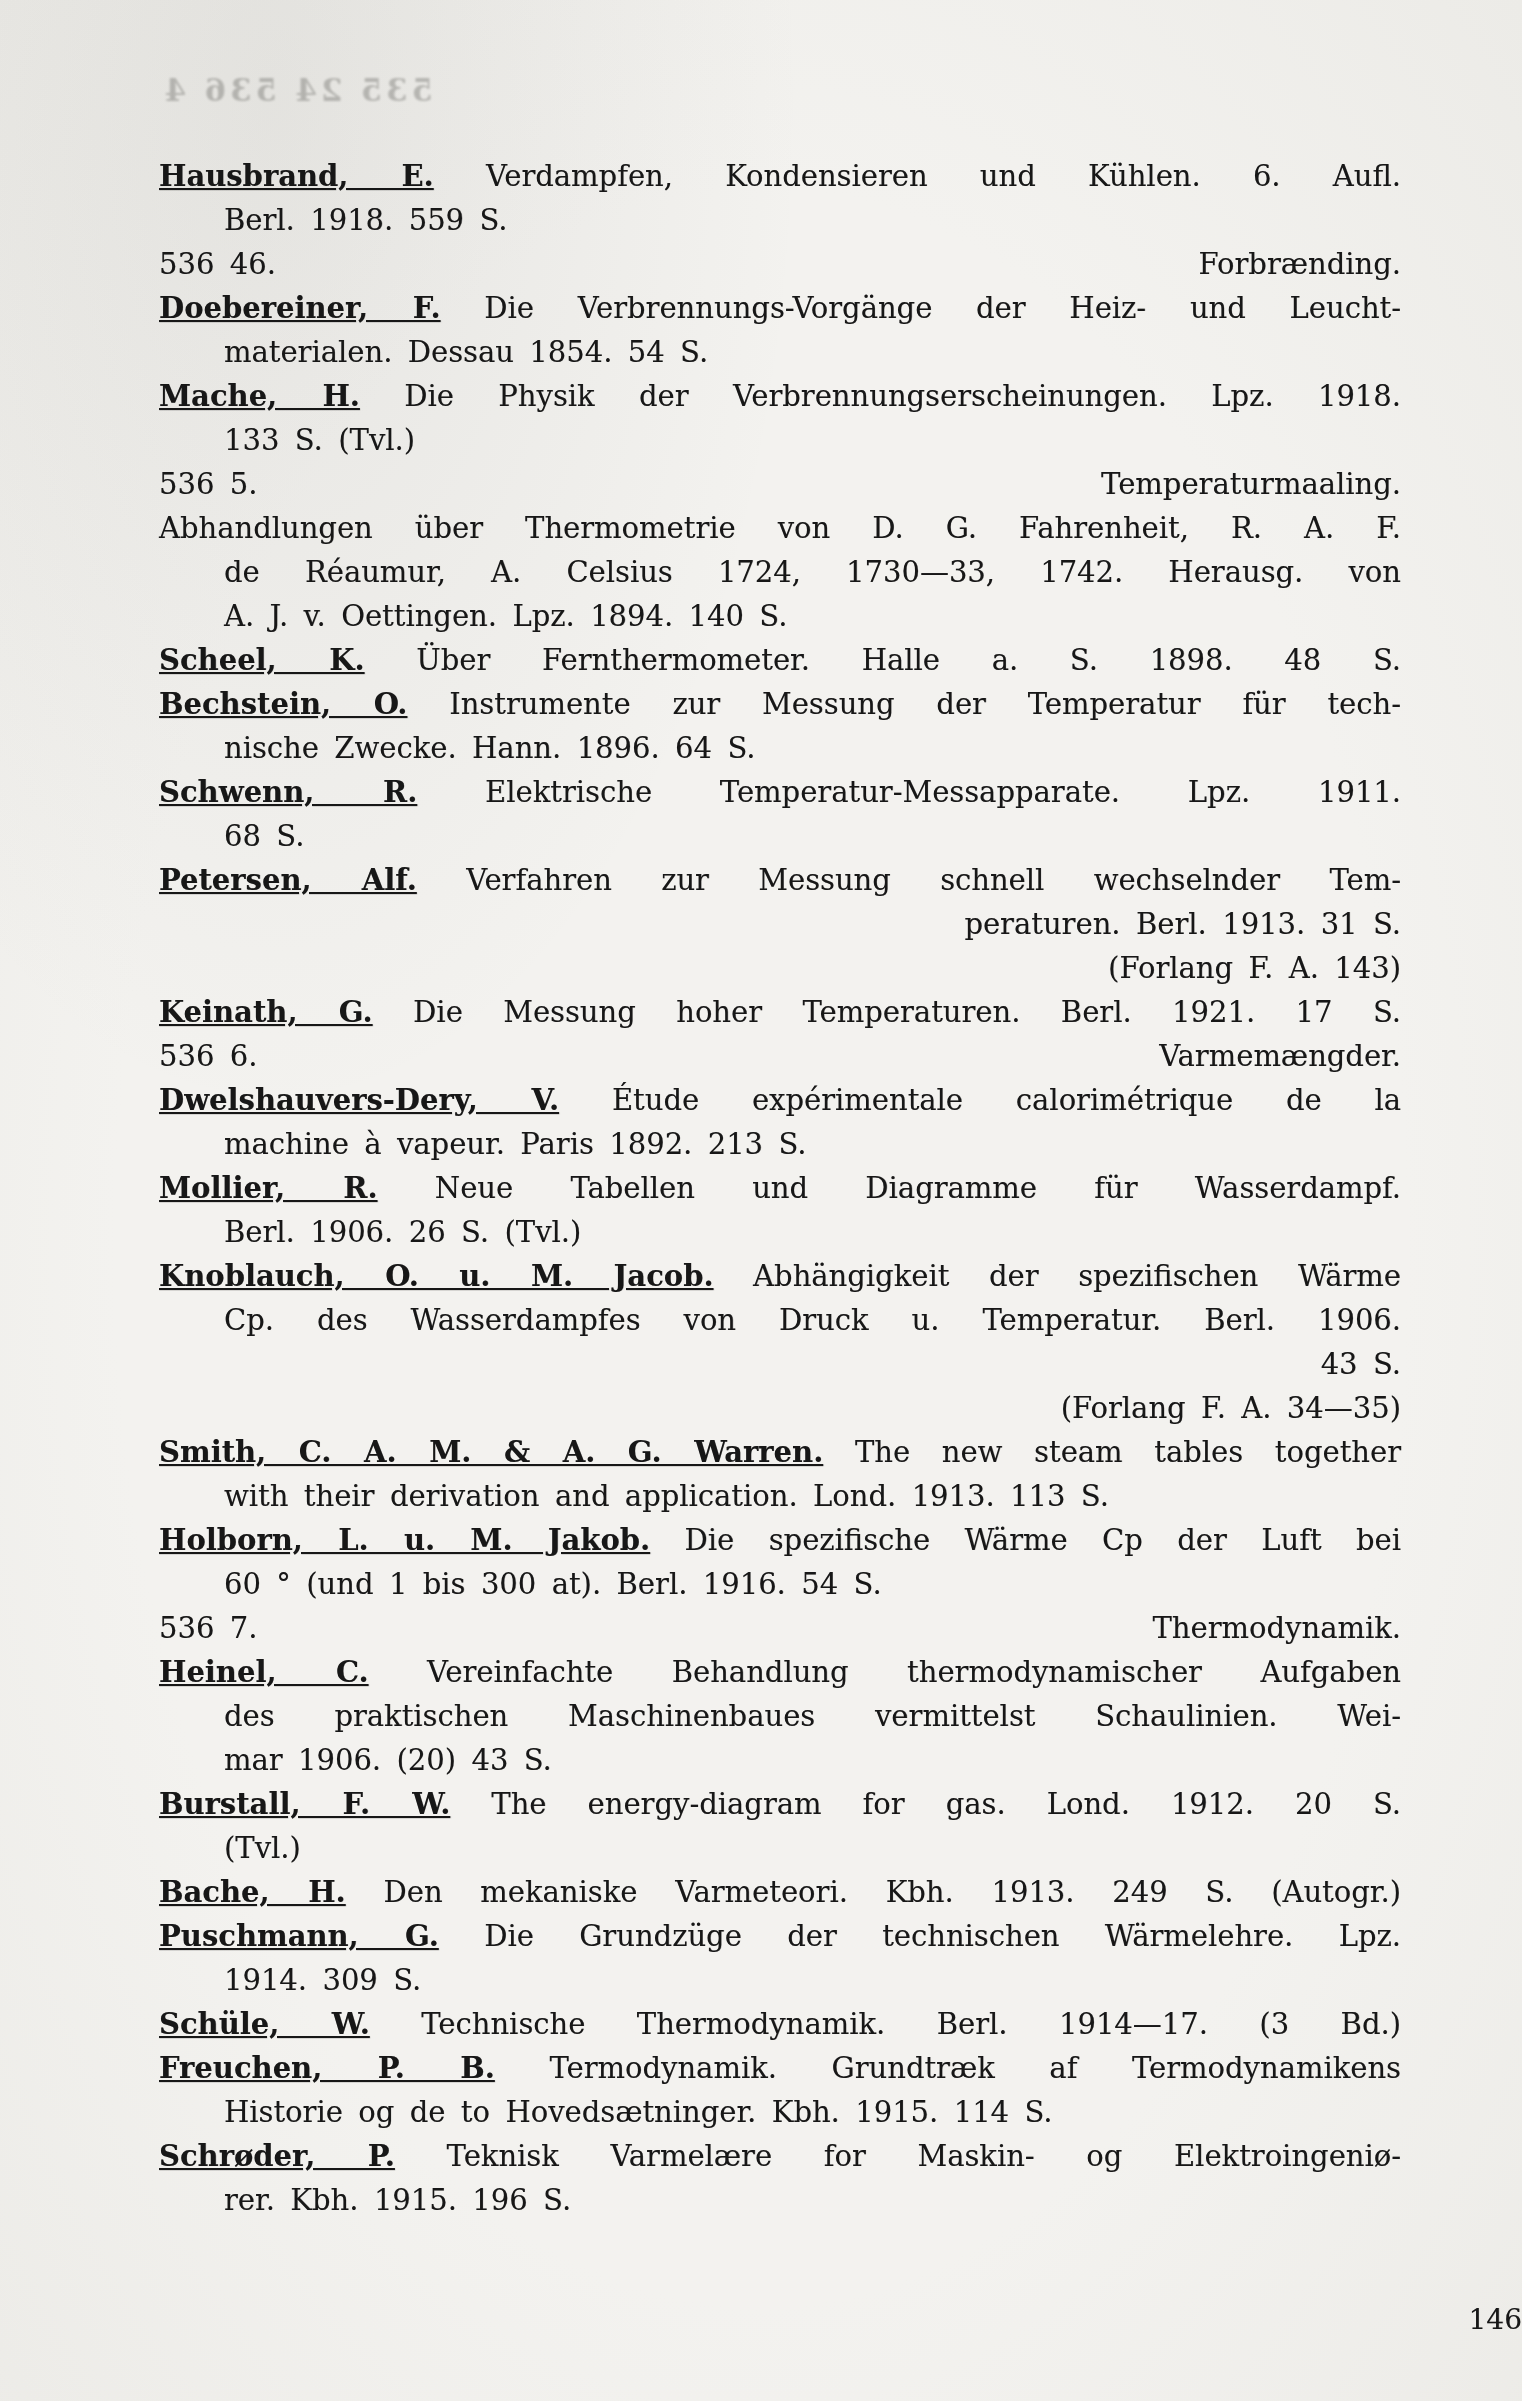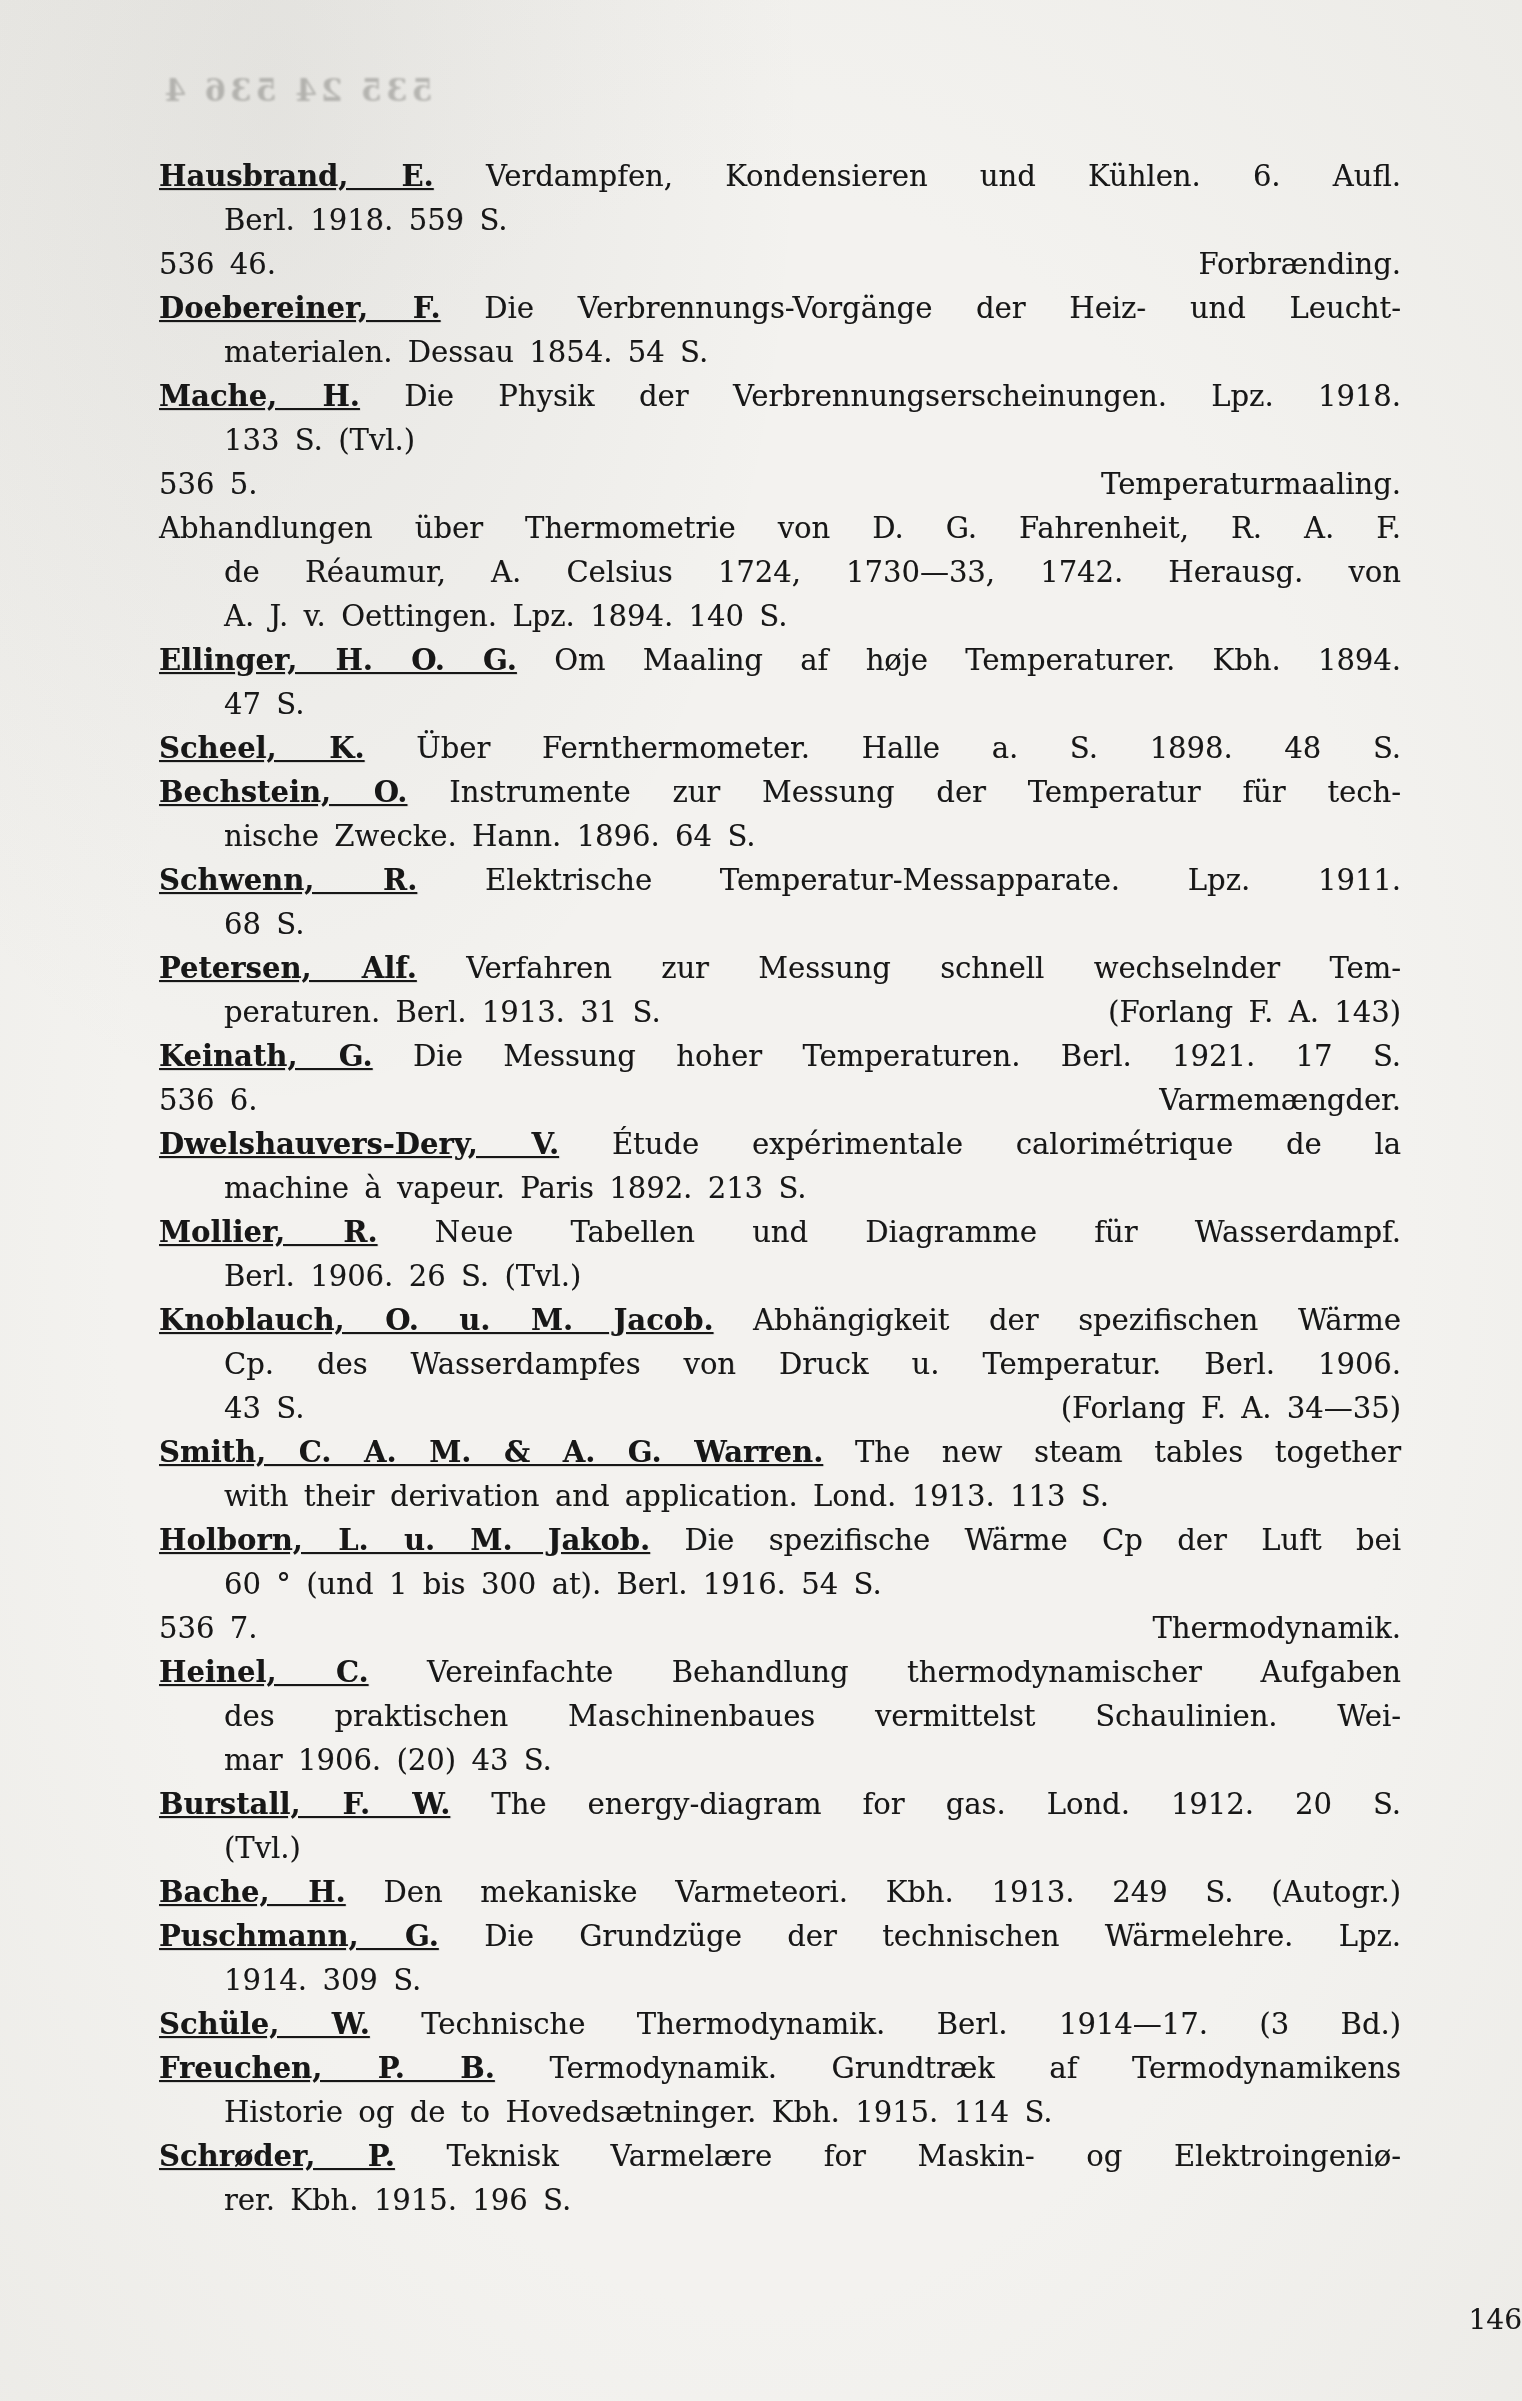--- a/index.html
+++ b/index.html
@@ -20,21 +20,21 @@
     white-space:nowrap;
   }
   .content{
     position:absolute;left:159px;top:154px;width:1242px;
     font-size:29px;line-height:44px;word-spacing:6.2px;
     text-shadow:0.3px 0.4px 0.4px rgba(25,25,25,0.35);
   }
   .line{text-align:left;}
   .line.just{text-align:justify;text-align-last:justify;text-justify:inter-word;}
   .line.ind{padding-left:65px;}
-  .line.flex{display:flex;justify-content:space-between;text-align:right;}
+  .line.flex{display:flex;justify-content:space-between;text-align:right;flex-direction:column;}
   .line.flex .lt{flex:0 0 auto;}
   .line.flex .rt{flex:0 0 auto;}
   .b{font-weight:bold;text-decoration:underline;}
   .secline{
     display:flex;justify-content:space-between;
     font-weight:normal;
   }
   .page-number{
     position:absolute;left:0;right:0;top:2303px;
     text-align:right;font-size:28px;
@@ -64,24 +64,20 @@
         <div class="line ind"><span class="lt"><span>133 S. (Tvl.)</span></span></div>
       </div>
       <div class="secline">
         <span>536 5.</span>
         <span>Temperaturmaaling.</span>
       </div>
       <div class="entry">
         <div class="line just"><span class="lt"><span>Abhandlungen über Thermometrie von D. G. Fahrenheit, R. A. F.</span></span></div>
         <div class="line ind just"><span class="lt"><span>de Réaumur, A. Celsius 1724, 1730—33, 1742. Herausg. von</span></span></div>
         <div class="line ind"><span class="lt"><span>A. J. v. Oettingen. Lpz. 1894. 140 S.</span></span></div>
-      </div>
-      <div class="entry">
-        <div class="line just"><span class="lt"><span class="b">Ellinger, H. O. G.</span><span> Om Maaling af høje Temperaturer. Kbh. 1894.</span></span></div>
-        <div class="line ind"><span class="lt"><span>47 S.</span></span></div>
       </div>
       <div class="entry">
         <div class="line just"><span class="lt"><span class="b">Scheel, K.</span><span> Über Fernthermometer. Halle a. S. 1898. 48 S.</span></span></div>
       </div>
       <div class="entry">
         <div class="line just"><span class="lt"><span class="b">Bechstein, O.</span><span> Instrumente zur Messung der Temperatur für tech-</span></span></div>
         <div class="line ind"><span class="lt"><span>nische Zwecke. Hann. 1896. 64 S.</span></span></div>
       </div>
       <div class="entry">
         <div class="line just"><span class="lt"><span class="b">Schwenn, R.</span><span> Elektrische Temperatur-Messapparate. Lpz. 1911.</span></span></div>

